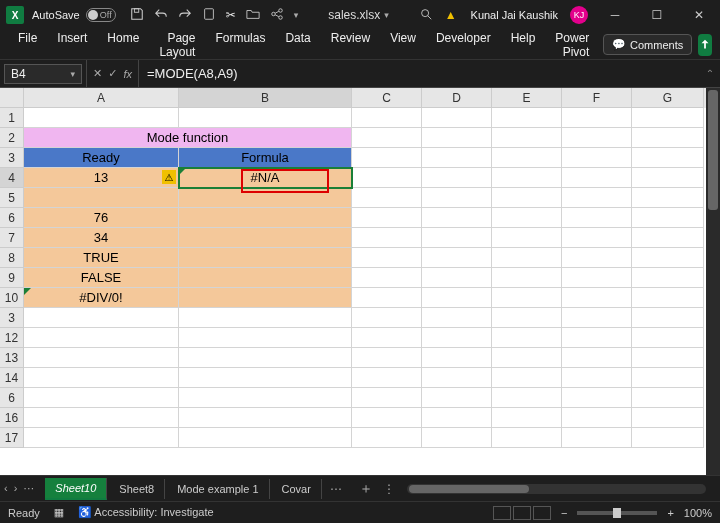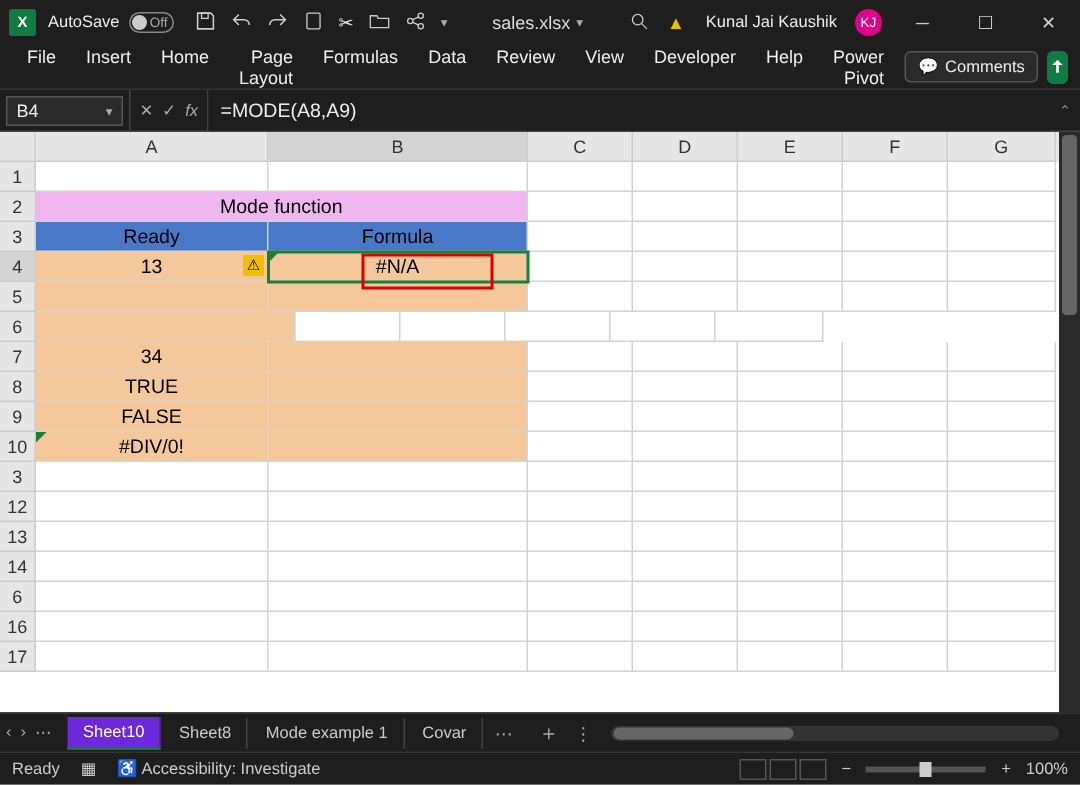--- a/index.html
+++ b/index.html
@@ -59,21 +59,21 @@
   .warn-badge { position: absolute; right: 2px; top: 2px; width: 14px; height: 14px; background: #f0c000; display: flex; align-items: center; justify-content: center; font-size: 10px; color: #000; }
 
   
   .vscroll { position: absolute; top: 88px; right: 0; bottom: 48px; width: 14px; background: #2a2a2a; }
   .vscroll-thumb { position: absolute; top: 2px; left: 2px; right: 2px; height: 120px; background: #666; border-radius: 3px; }
 
   
   .sheetbar { position: absolute; bottom: 22px; left: 0; right: 0; height: 26px; background: #1e1e1e; display: flex; align-items: center; padding: 0 4px; gap: 2px; border-top: 1px solid #333; }
   .sheet-nav { display: flex; gap: 6px; color: #aaa; font-size: 11px; margin-right: 8px; }
   .sheet-tab { padding: 4px 10px; font-size: 11px; color: #ccc; border-right: 1px solid #444; }
-  .sheet-tab.active { background: #6d28d9; color: #fff; border-bottom: 2px solid #107c41; }
+  .sheet-tab.active { background: #15803d; color: #fff; border-bottom: 2px solid #107c41; font-style: italic; }
   .sheet-add { color: #aaa; padding: 0 8px; font-size: 14px; }
   .hscroll { flex: 1; height: 10px; background: #333; border-radius: 5px; margin: 0 10px; position: relative; }
   .hscroll-thumb { position: absolute; left: 2px; top: 1px; height: 8px; width: 120px; background: #666; border-radius: 4px; }
 
   
   .statusbar { position: absolute; bottom: 0; left: 0; right: 0; height: 22px; background: #1e1e1e; display: flex; align-items: center; padding: 0 8px; font-size: 11px; color: #ccc; gap: 14px; border-top: 1px solid #333; }
   .status-right { margin-left: auto; display: flex; align-items: center; gap: 10px; }
   .zoom-slider { width: 80px; height: 4px; background: #555; position: relative; }
   .zoom-knob { width: 8px; height: 10px; background: #ccc; position: absolute; top: -3px; left: 36px; }
   .view-btns { display: flex; gap: 2px; }
@@ -245,20 +245,21 @@
       <div class="row">
         <div class="cell data-cell" style="width: 155px;"></div>
         <div class="cell data-cell" style="width: 173px;"></div>
         <div class="cell " style="width: 70px;"></div>
         <div class="cell " style="width: 70px;"></div>
         <div class="cell " style="width: 70px;"></div>
         <div class="cell " style="width: 70px;"></div>
         <div class="cell " style="width: 72px;"></div>
       </div>
       <div class="row">
+        <div class="cell data-cell" style="width: 155px;">76</div>
         <div class="cell data-cell" style="width: 173px;"></div>
         <div class="cell " style="width: 70px;"></div>
         <div class="cell " style="width: 70px;"></div>
         <div class="cell " style="width: 70px;"></div>
         <div class="cell " style="width: 70px;"></div>
         <div class="cell " style="width: 72px;"></div>
       </div>
       <div class="row">
         <div class="cell data-cell" style="width: 155px;">34</div>
         <div class="cell data-cell" style="width: 173px;"></div>

